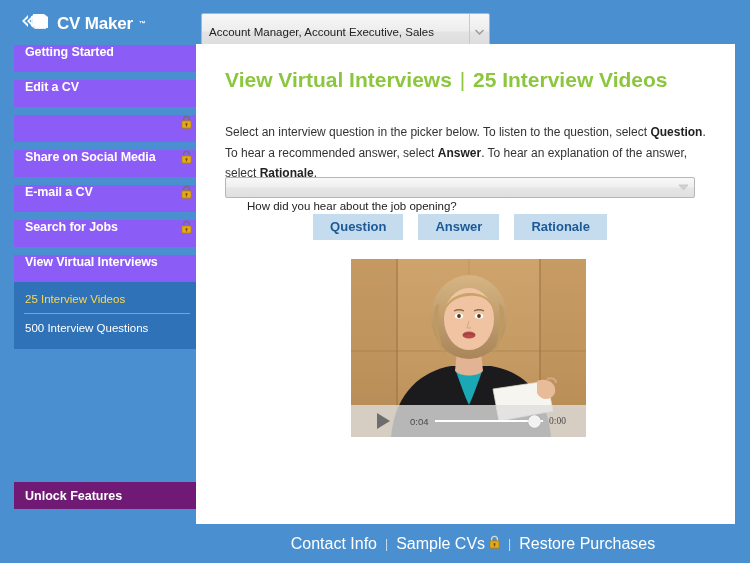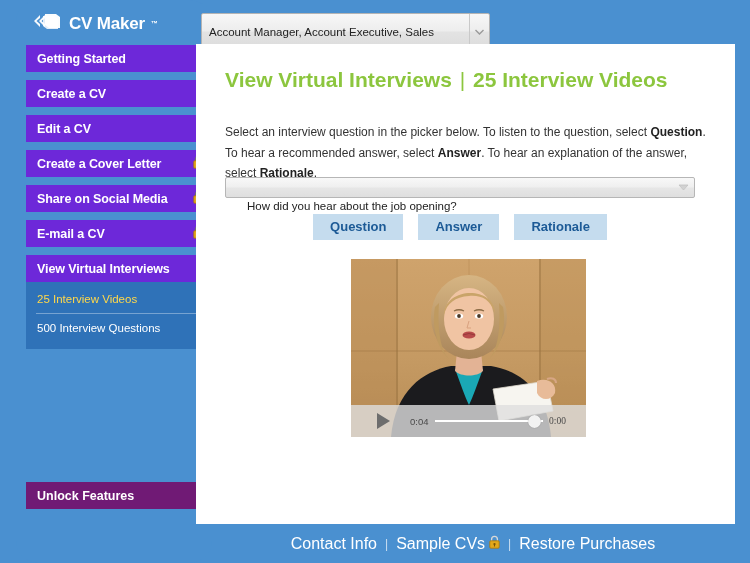--- a/index.html
+++ b/index.html
@@ -10,21 +10,21 @@
     background: #4a90d0;
   }
   #app {
     position: relative;
     width: 750px; height: 563px;
     background: #4a90d0;
   }
 
   
   .sidebar {
-    position: absolute; left: 16px; top: 0;
+    position: absolute; left: 4px; top: 0;
     width: 196px; height: 563px;
     background: #4a90d0;
     border-radius: 22px;
   }
   .logo {
     position: absolute; left: 14px; top: 11px;
     height: 24px;
     display: flex; align-items: center; gap: 5px;
   }
   .logo-mark { display: block; }
@@ -41,23 +41,23 @@
     font-size: 7px;
     font-weight: bold;
     vertical-align: super;
     margin-left: 1px;
   }
 
   .nav { position: absolute; left: 10px; top: 45px; width: 186px; }
   .nav-item {
     position: relative;
     height: 27px;
-    background: #6d28d9;
+    background: #8b5cf6;
     margin-bottom: 8px;
-    display: flex; align-items: center;
+    display: flex; align-items: flex-start;
     padding-left: 11px; padding-right: 8px;
     cursor: pointer;
   }
   .nav-item .label {
     color: #ffffff;
     font-size: 12.5px;
     font-weight: bold;
     letter-spacing: -0.1px;
     white-space: nowrap;
   }
@@ -284,30 +284,26 @@
       <span class="logo-text">CV Maker</span>
       <span class="logo-tm">™</span>
     </div>
 
     <div class="nav">
 
       <div class="nav-item">
         <span class="label">Getting Started</span>
       </div>
 
-      <div class="nav-item">
-        <span class="label">Create a CV</span>
-      </div>
 
       <div class="nav-item">
         <span class="label">Edit a CV</span>
       </div>
 
       <div class="nav-item">
-        <span class="label">Create a Cover Letter</span>
         <span class="lock">
           <svg width="11" height="14" viewBox="0 0 11 14">
             <path d="M2.6 6 V4.2 a2.9 2.9 0 0 1 5.8 0 V6" fill="none" stroke="#6f6f6f" stroke-width="1.3"></path>
             <rect x="0.8" y="5.8" width="9.4" height="7.4" rx="1" fill="#e3a81b" stroke="#a8770c" stroke-width="0.8"></rect>
             <circle cx="5.5" cy="9.1" r="1.15" fill="#7a5406"></circle>
             <rect x="4.95" y="9.1" width="1.1" height="2.4" fill="#7a5406"></rect>
           </svg>
         </span>
       </div>
 
@@ -328,20 +324,31 @@
         <span class="lock">
           <svg width="11" height="14" viewBox="0 0 11 14">
             <path d="M2.6 6 V4.2 a2.9 2.9 0 0 1 5.8 0 V6" fill="none" stroke="#6f6f6f" stroke-width="1.3"></path>
             <rect x="0.8" y="5.8" width="9.4" height="7.4" rx="1" fill="#e3a81b" stroke="#a8770c" stroke-width="0.8"></rect>
             <circle cx="5.5" cy="9.1" r="1.15" fill="#7a5406"></circle>
             <rect x="4.95" y="9.1" width="1.1" height="2.4" fill="#7a5406"></rect>
           </svg>
         </span>
       </div>
 
+      <div class="nav-item">
+        <span class="label">Search for Jobs</span>
+        <span class="lock">
+          <svg width="11" height="14" viewBox="0 0 11 14">
+            <path d="M2.6 6 V4.2 a2.9 2.9 0 0 1 5.8 0 V6" fill="none" stroke="#6f6f6f" stroke-width="1.3"></path>
+            <rect x="0.8" y="5.8" width="9.4" height="7.4" rx="1" fill="#e3a81b" stroke="#a8770c" stroke-width="0.8"></rect>
+            <circle cx="5.5" cy="9.1" r="1.15" fill="#7a5406"></circle>
+            <rect x="4.95" y="9.1" width="1.1" height="2.4" fill="#7a5406"></rect>
+          </svg>
+        </span>
+      </div>
 
       <div class="nav-item">
         <span class="label">View Virtual Interviews</span>
       </div>
 
       <div class="submenu">
         <div class="submenu-item active">
           <span>25 Interview Videos</span>
         </div>
         <div class="submenu-sep"></div>

